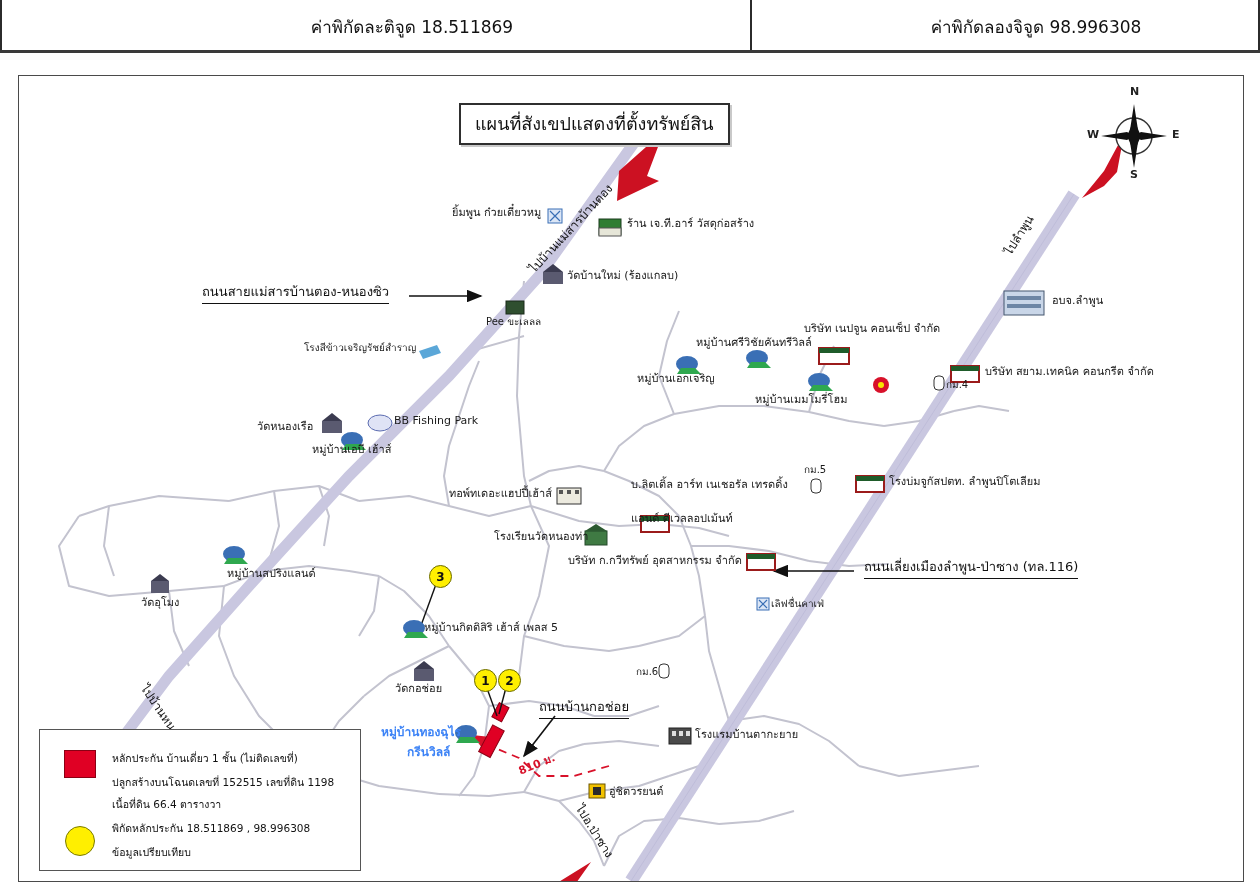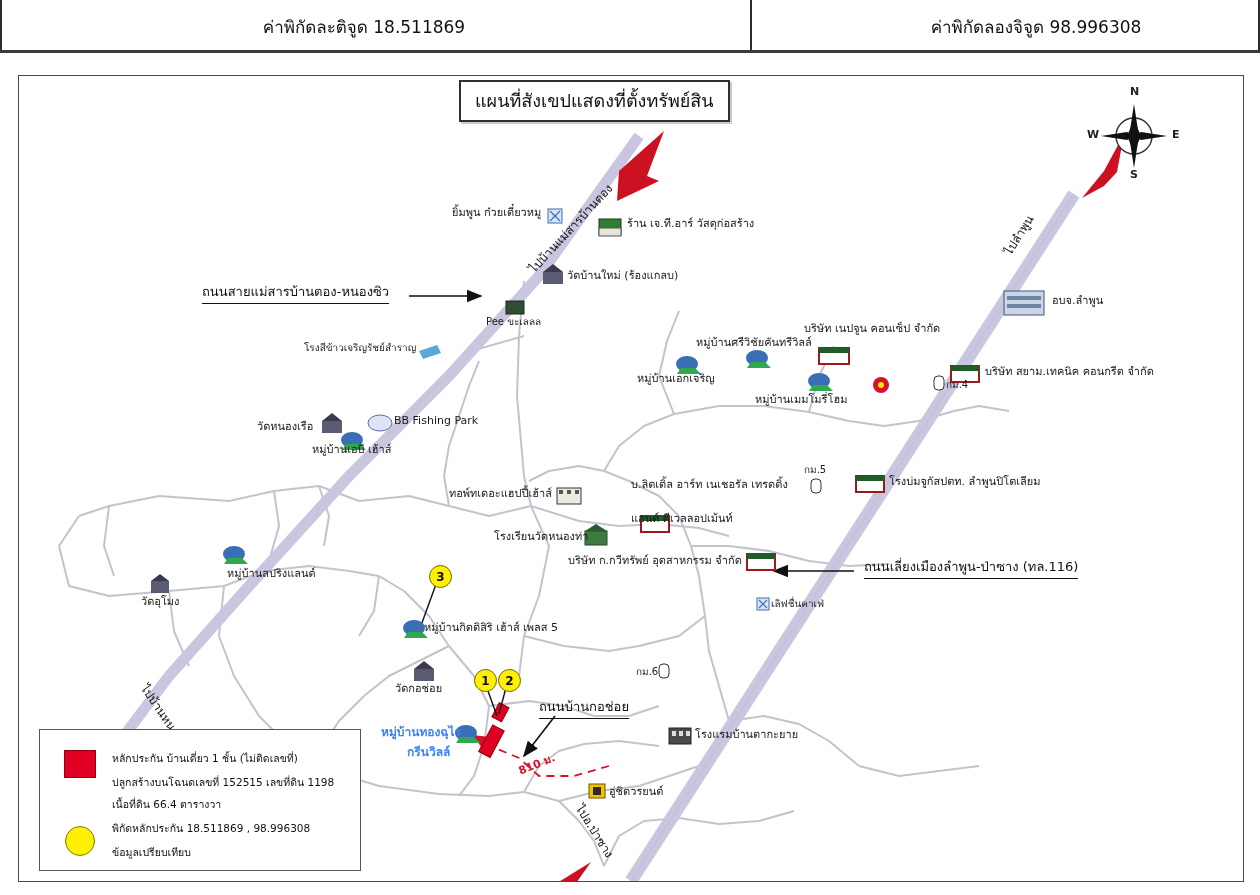--- a/index.html
+++ b/index.html
@@ -16,21 +16,21 @@
 
   
   #mapframe{position:absolute;left:18px;top:75px;width:1224px;height:805px;border:1px solid #4a4a4a;background:#fff;overflow:hidden;}
   #svgmap{position:absolute;left:0;top:0;}
 
   .lbl{position:absolute;font-size:11px;color:#1a1a1a;white-space:nowrap;line-height:1.15;}
   .lbl.sm{font-size:10px;}
   .lbl.red{color:#3b82f6;font-weight:bold;font-size:12px;}
 
   
-  .titlebox{position:absolute;left:440px;top:4px;border:2px solid #2f2f2f;padding:4px 14px 5px 14px;background:#fff;box-shadow:2px 2px 0 #c9c9c9;}
+  .titlebox{position:absolute;left:440px;top:27px;border:2px solid #2f2f2f;padding:4px 14px 5px 14px;background:#fff;box-shadow:2px 2px 0 #c9c9c9;}
   .titlebox span{font-size:18px;color:#111;white-space:nowrap;}
 
   
   .compass{position:absolute;left:1060px;top:10px;width:110px;height:100px;}
   .compass .cl{position:absolute;font-size:11px;font-weight:bold;color:#222;}
 
   
   .roadlbl{position:absolute;font-size:12px;color:#111;white-space:nowrap;transform-origin:left center;}
 
   
@@ -49,21 +49,21 @@
   
   .dist{position:absolute;color:#d8112a;font-size:11px;font-weight:bold;transform-origin:left center;}
 </style>
 </head>
 <body>
 
 <div id="page">
 
   <div class="hdr">
     <div class="hdr-edge" style="left:0;"></div>
-    <div class="hdr-cell" style="left:2px;width:724px;">
+    <div class="hdr-cell" style="left:2px;width:724px;padding-left:48px;">
       <span class="hdr-txt">ค่าพิกัดละติจูด 18.511869</span>
     </div>
     <div class="hdr-divider" style="left:750px;"></div>
     <div class="hdr-cell" style="left:752px;width:568px;">
       <span class="hdr-txt">ค่าพิกัดลองจิจูด 98.996308</span>
     </div>
     <div class="hdr-edge" style="left:1258px;"></div>
     <div class="hdr-rule"></div>
   </div>
 
@@ -352,21 +352,21 @@
     <div class="lbl" style="left:238px;top:345px;">วัดหนองเรือ</div>
     <div class="lbl" style="left:375px;top:339px;">BB Fishing Park</div>
     <div class="lbl" style="left:293px;top:368px;">หมู่บ้านเอบี เฮ้าส์</div>
     <div class="lbl" style="left:430px;top:412px;">ทอพ์ทเดอะแฮปปี้เฮ้าส์</div>
     <div class="lbl" style="left:612px;top:403px;">บ.ลิตเติ้ล อาร์ท เนเชอรัล เทรดดิ้ง</div>
     <div class="lbl" style="left:612px;top:437px;">แอนด์ ดีเวลลอปเม้นท์</div>
     <div class="lbl sm" style="left:785px;top:388px;">กม.5</div>
     <div class="lbl" style="left:870px;top:400px;">โรงบ่มจูกัสปตท. ลำพูนปิโตเลียม</div>
     <div class="lbl" style="left:475px;top:455px;">โรงเรียนวัดหนองท่า</div>
     <div class="lbl" style="left:208px;top:492px;">หมู่บ้านสปริงแลนด์</div>
-    <div class="lbl" style="left:122px;top:520px;">วัดอุโมง</div>
+    <div class="lbl" style="left:122px;top:520px;font-family:Liberation Serif, serif;">วัดอุโมง</div>
     <div class="lbl" style="left:549px;top:479px;">บริษัท ก.กวีทรัพย์ อุตสาหกรรม จำกัด</div>
     <div class="lbl sm" style="left:752px;top:522px;">เลิฟชื่นคาเฟ่</div>
     <div class="lbl" style="left:405px;top:546px;">หมู่บ้านกิตติสิริ เฮ้าส์ เพลส 5</div>
     <div class="lbl" style="left:376px;top:607px;">วัดกอช่อย</div>
     <div class="lbl red" style="left:362px;top:650px;">หมู่บ้านทองฉุไร</div>
     <div class="lbl red" style="left:388px;top:670px;">กรีนวิลล์</div>
     <div class="lbl sm" style="left:617px;top:590px;">กม.6</div>
     <div class="lbl" style="left:676px;top:653px;">โรงแรมบ้านตากะยาย</div>
     <div class="lbl" style="left:590px;top:710px;">อู่ชิตวรยนต์</div>
 

